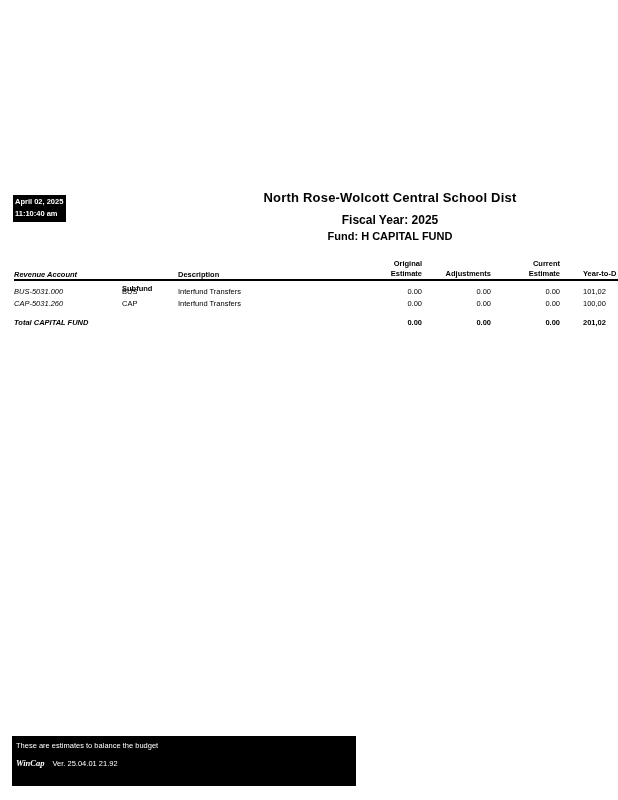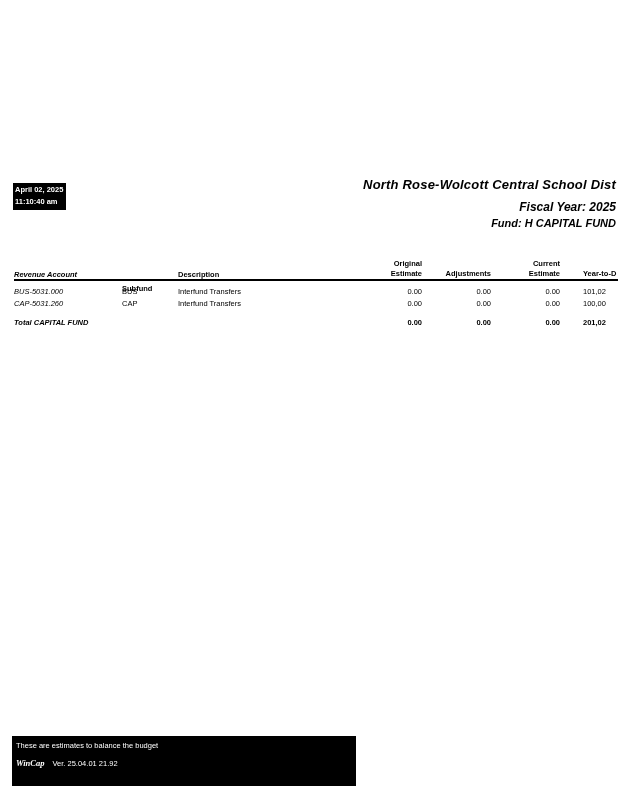--- a/index.html
+++ b/index.html
@@ -9,30 +9,30 @@
     height: 800px;
     background: #ffffff;
     overflow: hidden;
     font-family: "Liberation Sans", sans-serif;
     color: #000;
   }
   .abs { position: absolute; }
 
   
   .datestamp {
-    left: 13px; top: 183px;
+    left: 13px; top: 195px;
     background: #000; color: #fff;
     font-size: 7.5px; font-weight: bold;
     line-height: 12px;
     padding: 1px 3px 2px 2px;
     white-space: nowrap;
   }
 
   
-  .center-block { left: 164px; top: 177px; width: 452px; text-align: right; font-style: italic; }
+  .center-block { left: 164px; top: 190px; width: 452px; text-align: center; }
   .report-title { font-size: 13px; font-weight: bold; letter-spacing: 0.2px; }
   .report-band-wrap { margin-top: 3px; }
   .report-band {
     display: inline-block;
     background: #000; color: #fff;
     font-size: 9px; font-weight: bold;
     padding: 1px 5px 2px 5px;
     white-space: nowrap;
   }
   .fiscal-line { margin-top: 8px; font-size: 12px; font-weight: bold; }

